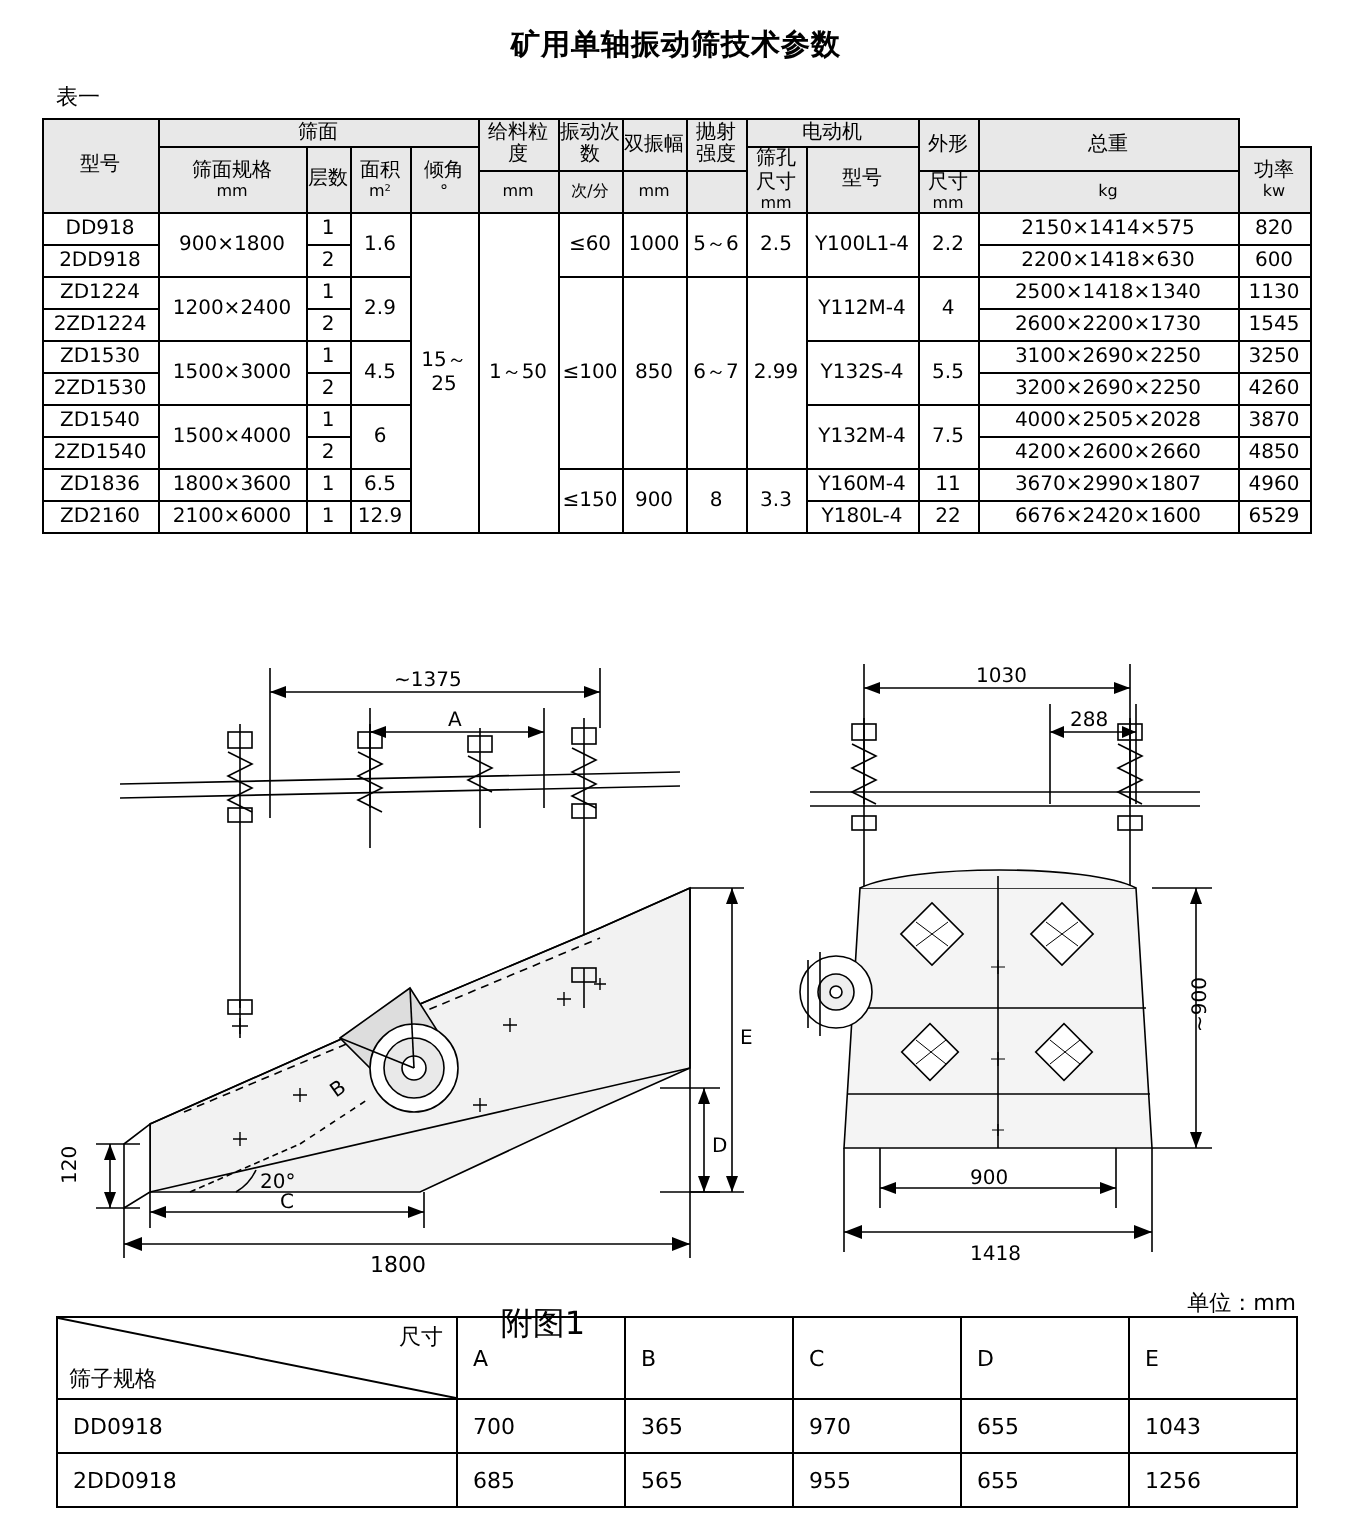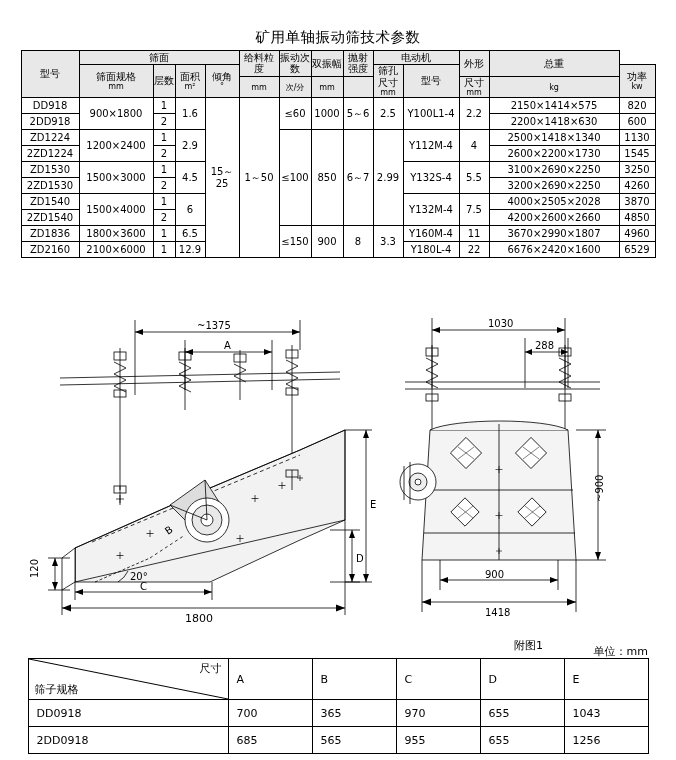--- a/index.html
+++ b/index.html
@@ -16,22 +16,22 @@
     overflow: hidden;
   }
   .page {
     position: relative;
     width: 676px;
     height: 760px;
   }
   .title {
     text-align: center;
     font-size: 14.5px;
-    font-weight: normal;
-    padding-top: 28px;
+    font-weight: bold;
+    padding-top: 13px;
     letter-spacing: 0.5px;
   }
   .table-label {
     font-size: 11px;
     margin-left: 28px;
     margin-top: 9px;
   }
   table.spec {
     border-collapse: collapse;
     margin: 3px auto 0 auto;
@@ -69,27 +69,27 @@
     table-layout: fixed;
   }
   table.dims td {
     border: 1px solid #000;
     height: 26px;
     padding: 0 8px;
     vertical-align: middle;
     text-align: left;
   }
   .diag-caption {
-    text-align: right;
-    font-size: 11px;
+    text-align: center;
+    font-size: 16px;
   }
   .figure-wrap {
     position: absolute;
     left: 0;
-    top: 290px;
+    top: 304px;
     width: 543px;
     height: 350px;
   }
   .dims-wrap {
     position: absolute;
     left: 0;
     top: 658px;
     width: 676px;
   }
   .corner {
@@ -116,20 +116,21 @@
   }
   .tbl-sub { font-size: 8px; }
 </style>
 </head>
 <body>
 
 <div class="page">
 
   <div class="title">矿用单轴振动筛技术参数</div>
 
+  <div class="table-label">表一</div>
 
   <table class="spec">
     <colgroup>
       <col style="width:58px">
       <col style="width:74px">
       <col style="width:22px">
       <col style="width:30px">
       <col style="width:34px">
       <col style="width:40px">
       <col style="width:32px">

